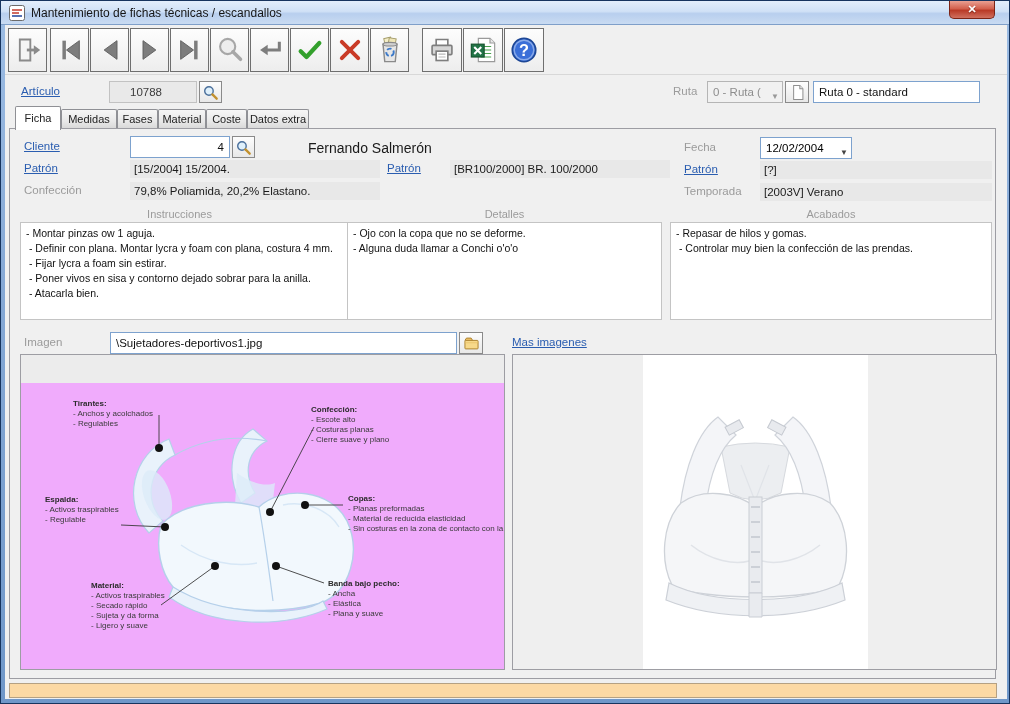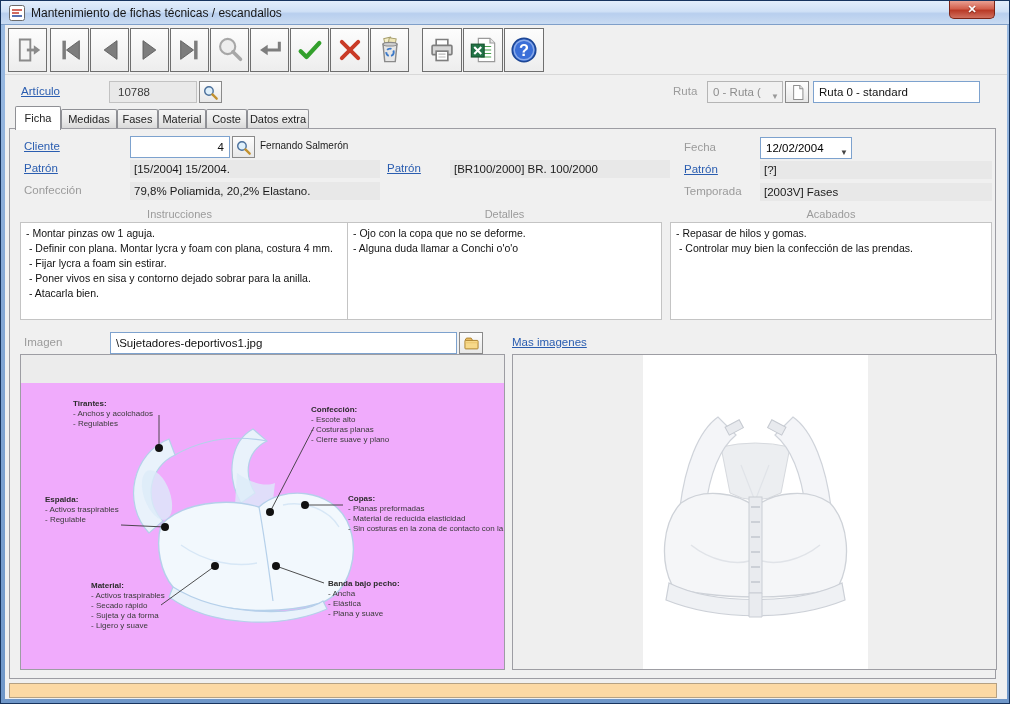--- a/index.html
+++ b/index.html
@@ -23,23 +23,23 @@
   
   .tbtn { position:absolute; top:3px; width:39px; height:44px;
          background:linear-gradient(180deg,#fdfdfd,#ededed);
          border:1px solid #6f6f6f; display:flex; align-items:center; justify-content:center; }
   .tbtn svg { width:28px; height:28px; }
   .tb-sep { position:absolute; left:0; top:49px; width:100%; height:1px; background:#d8d8d8; }
   
   .lbl  { position:absolute; font-size:11.5px; color:#9b9b9b; white-space:nowrap; }
   .link { position:absolute; font-size:11.5px; color:#2a5db0; text-decoration:underline; white-space:nowrap; cursor:pointer; }
   .val  { position:absolute; font-size:11.5px; color:#1a1a1a; background:#e8e8e8; height:18px; line-height:18px; padding:0 4px; white-space:nowrap; overflow:hidden; }
-  .txt  { position:absolute; font-size:10px; color:#1a1a1a; white-space:nowrap; }
+  .txt  { position:absolute; font-size:14px; color:#1a1a1a; white-space:nowrap;margin-left:48px; }
   .field{ position:absolute; height:22px; background:#e9e9e9; border:1px solid #c2c2c2;
-          font-size:11.5px; color:#3c3c3c; line-height:20px; padding:0 8px; white-space:nowrap; overflow:hidden; }
+          font-size:11.5px; color:#3c3c3c; line-height:20px; padding:0 20px; white-space:nowrap; overflow:hidden; }
   .tbox { position:absolute; height:22px; background:#fff; border:1px solid #7da2ce;
           font-size:11.5px; color:#111; line-height:20px; padding:0 5px; white-space:nowrap; overflow:hidden; }
   .btn-sm { position:absolute; width:23px; height:22px; background:linear-gradient(180deg,#fdfdfd,#e8e8e8);
           border:1px solid #8a8a8a; display:flex; align-items:center; justify-content:center; }
   .btn-sm svg { width:17px; height:17px; }
   .combo { position:absolute; height:22px; background:#fff; border:1px solid #7da2ce;
           font-size:11.5px; line-height:20px; padding:0 16px 0 5px; }
   .combo .arr { position:absolute; right:3px; top:5px; font-size:8px; color:#444; }
   .combo.disabled { background:#f1f1f1; border-color:#b5b5b5; color:#8d8d8d; }
   .combo.disabled .arr { color:#999; }
@@ -224,21 +224,21 @@
       <span class="link" style="left:14px;top:33px">Patrón</span>
       <div class="val" style="left:120px;top:31px;width:250px">[15/2004] 15/2004.</div>
       <span class="link" style="left:377px;top:33px">Patrón</span>
       <div class="val" style="left:440px;top:31px;width:220px">[BR100/2000] BR. 100/2000</div>
       <span class="link" style="left:674px;top:34px">Patrón</span>
       <div class="val" style="left:750px;top:32px;width:232px">[?]</div>
 
       <span class="lbl" style="left:14px;top:55px">Confección</span>
       <div class="val" style="left:120px;top:53px;width:250px">79,8% Poliamida, 20,2% Elastano.</div>
       <span class="lbl" style="left:674px;top:56px">Temporada</span>
-      <div class="val" style="left:750px;top:54px;width:232px">[2003V] Fases</div>
+      <div class="val" style="left:750px;top:54px;width:232px">[2003V] Verano</div>
 
       <div class="seclabel" style="left:10px;top:79px;width:319px">Instrucciones</div>
       <div class="seclabel" style="left:337px;top:79px;width:315px">Detalles</div>
       <div class="seclabel" style="left:660px;top:79px;width:322px">Acabados</div>
       <div class="memo" style="left:10px;top:93px;width:348px;height:98px">- Montar pinzas ow 1 aguja.
  - Definir con plana. Montar lycra y foam con plana, costura 4 mm.
  - Fijar lycra a foam sin estirar.
  - Poner vivos en sisa y contorno dejado sobrar para la anilla.
  - Atacarla bien.</div>
       <div class="memo" style="left:337px;top:93px;width:315px;height:98px">- Ojo con la copa que no se deforme.

